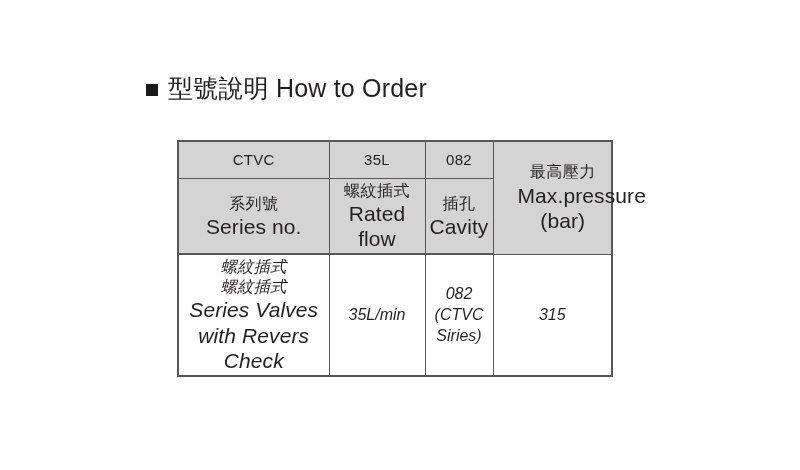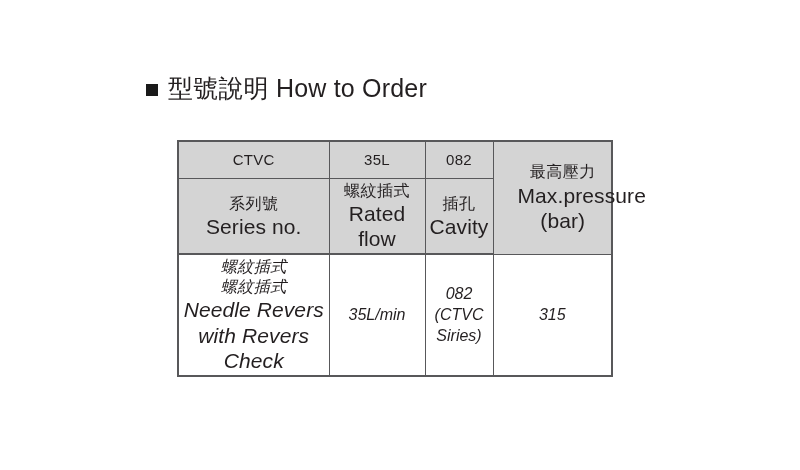--- a/index.html
+++ b/index.html
@@ -147,21 +147,21 @@
         </td>
         <td class="hdr">
           <span class="cn">插孔</span>
           <span class="en">Cavity</span>
         </td>
       </tr>
       <tr class="row-body">
         <td class="body-cell">
           <span class="cn">螺紋插式</span>
           <span class="cn">螺紋插式</span>
-          <span class="en">Needle Revers</span>
+          <span class="en">Series Valves</span>
           <span class="en">with Revers Check</span>
         </td>
         <td class="body-cell">
           <span class="val">35L/min</span>
         </td>
         <td class="body-cell">
           <span class="val">082</span>
           <span class="val">(CTVC</span>
           <span class="val">Siries)</span>
         </td>

